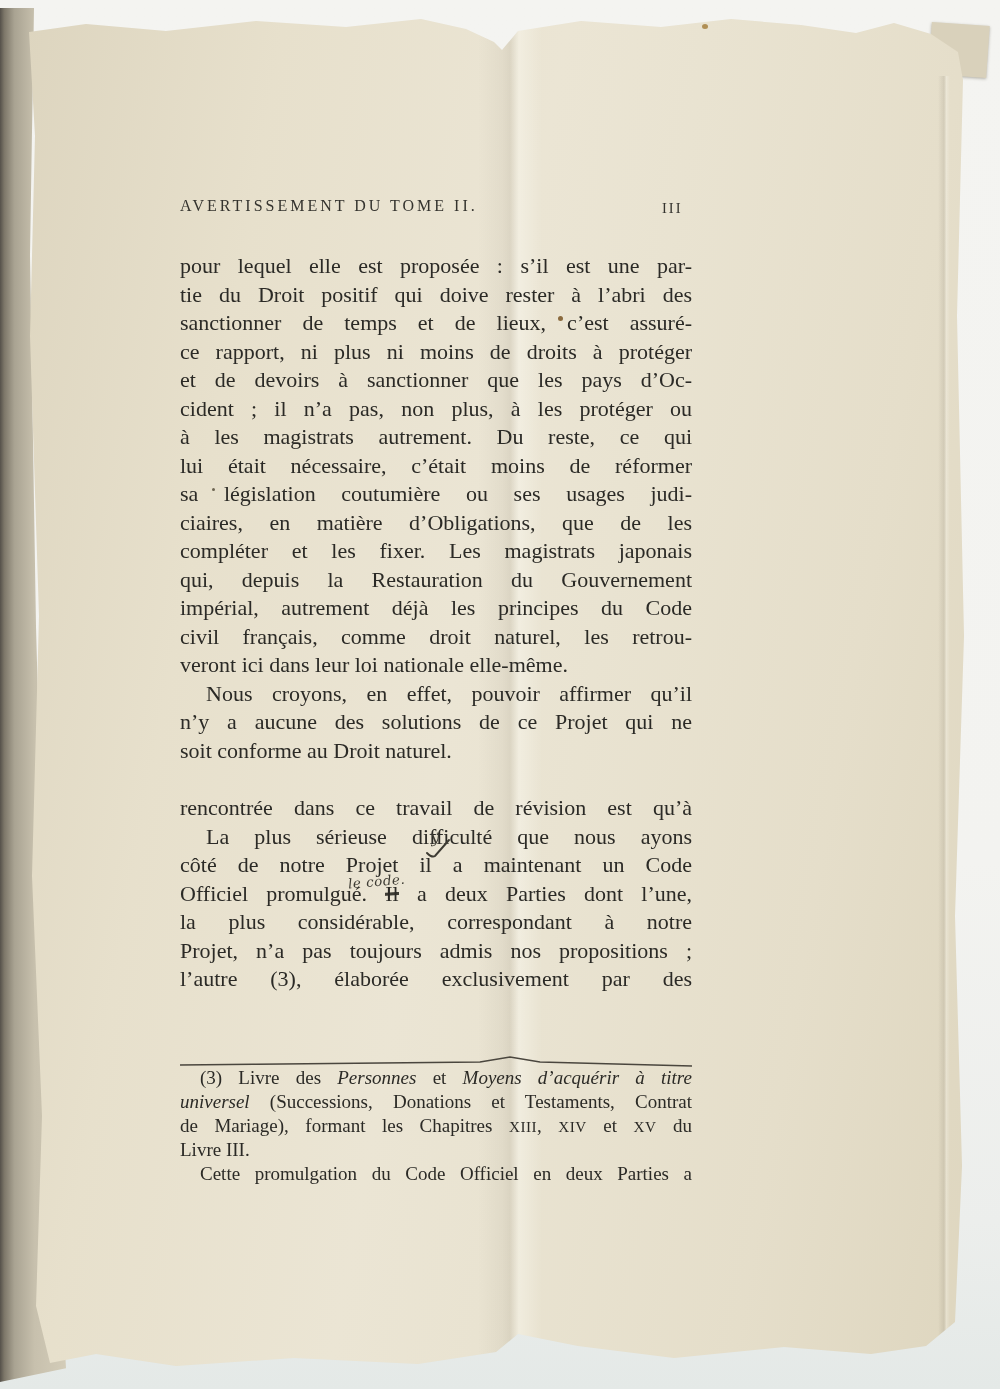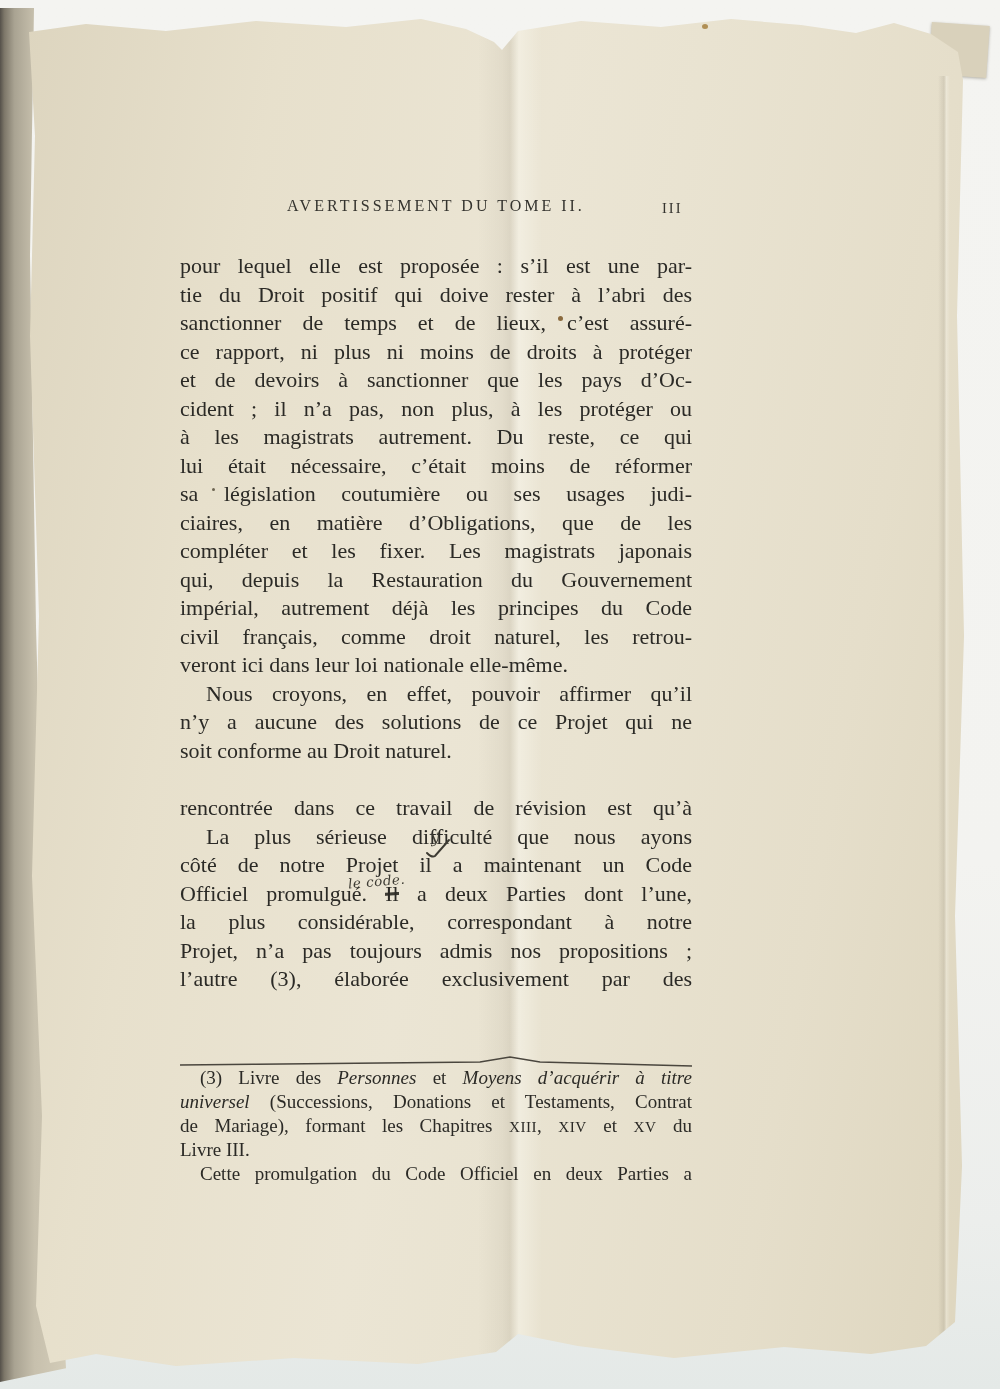--- a/index.html
+++ b/index.html
@@ -56,21 +56,21 @@
     pointer-events:none;
   }
   .speck{position:absolute;border-radius:50%;pointer-events:none;}
   .speck.s1{left:532px;top:300px;width:5px;height:5px;background:#8a6a3e;}
   .speck.s2{left:676px;top:8px;width:6px;height:5px;background:#b08f55;}
   .speck.s3{left:186px;top:472px;width:3px;height:3px;background:#6d6552;}
 
   
   .running-head{
     position:absolute;left:154px;top:181px;width:512px;
-    text-align:center;font-size:16px;letter-spacing:3px;
+    text-align:left;font-size:16px;letter-spacing:3px;
     color:#34332e;white-space:nowrap;
   }
   .folio{
     position:absolute;left:636px;top:184px;font-size:14.5px;
     letter-spacing:2px;color:#34332e;
   }
 
   
   .body-text{
     position:absolute;left:154px;top:236px;width:512px;

